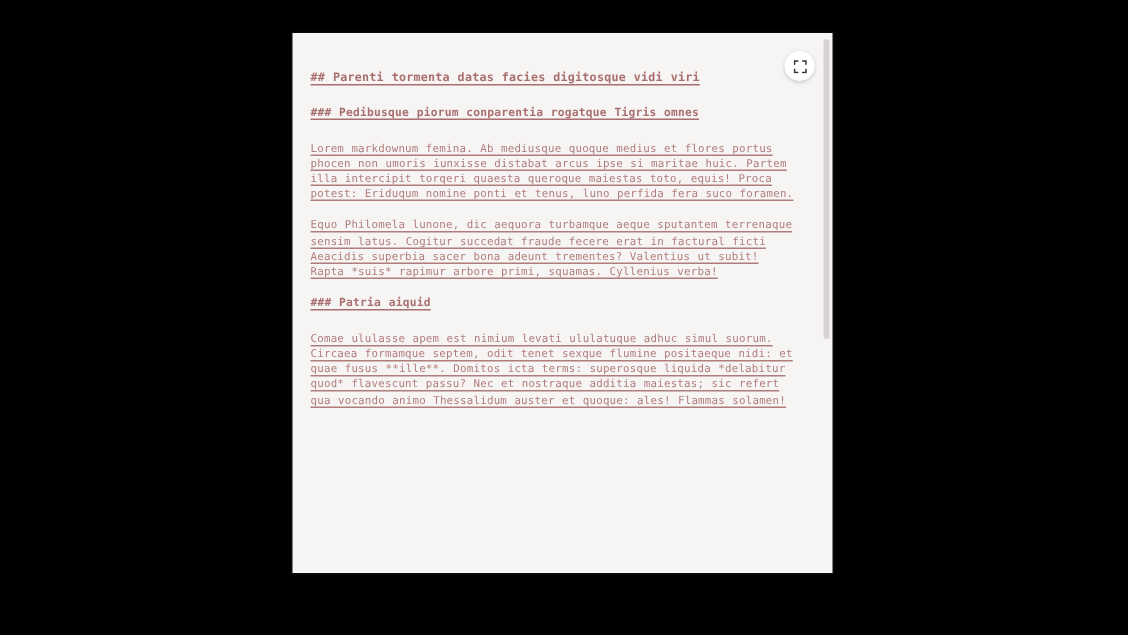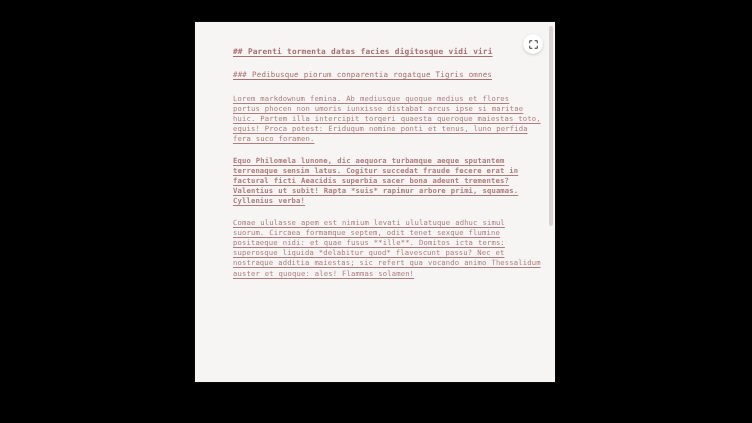--- a/index.html
+++ b/index.html
@@ -24,25 +24,25 @@
     left: 195px;
     top: 22px;
     width: 360px;
     height: 360px;
     background: #f7f4f4;
     overflow: hidden;
     box-shadow: 0 0 0 1px rgba(255,255,255,0.04);
   }
   .doc {
     position: absolute;
-    left: 12px;
+    left: 0;
     top: 0;
     width: 360px;
     height: 316px;
-    padding: 24px 26px 20px 26px;
+    padding: 24px 26px 20px 12px;
     box-sizing: border-box;
     overflow: hidden;
   }
   .doc p {
     margin: 0 0 11px 0;
     font-size: 7.2px;
     line-height: 10.2px;
     color: #b07d7d;
     letter-spacing: 0.15px;
     word-spacing: 0.4px;
@@ -51,31 +51,31 @@
   .h2 {
     font-size: 7.8px !important;
     line-height: 11px !important;
     font-weight: bold;
     color: #a96f6f !important;
     margin-bottom: 13px !important;
   }
   .h3 {
     font-size: 7.5px !important;
     line-height: 10.6px !important;
-    font-weight: normal;
+    font-weight: bold;
     color: #a96f6f !important;
     margin-bottom: 13px !important;
   }
   .u {
     text-decoration: underline;
     text-decoration-thickness: 0.6px;
     text-underline-offset: 1.5px;
   }
   .bold {
-    font-weight: bold;
+    font-weight: normal;
   }
   .expand-btn {
     position: absolute;
     right: 12px;
     top: 12px;
     width: 20px;
     height: 20px;
     border-radius: 50%;
     background: #ffffff;
     box-shadow: 0 1px 3px rgba(0,0,0,0.18);
@@ -107,20 +107,21 @@
 <body>
 
 <div class="screen">
   <div class="window">
 
     <div class="doc">
       <p class="h2 u">## Parenti tormenta datas facies digitosque vidi viri</p>
       <p class="h3 u">### Pedibusque piorum conparentia rogatque Tigris omnes</p>
       <p class="u">Lorem markdownum femina. Ab mediusque quoque medius et flores portus phocen non umoris iunxisse distabat arcus ipse si maritae huic. Partem illa intercipit torqeri quaesta queroque maiestas toto, equis! Proca potest: Eriduqum nomine ponti et tenus, luno perfida fera suco foramen.</p>
       <p class="u bold">Equo Philomela lunone, dic aequora turbamque aeque sputantem terrenaque sensim latus. Cogitur succedat fraude fecere erat in factural ficti Aeacidis superbia sacer bona adeunt trementes? Valentius ut subit! Rapta *suis* rapimur arbore primi, squamas. Cyllenius verba!</p>
+      <p class="h3 u">### Patria aiquid</p>
       <p class="u">Comae ululasse apem est nimium levati ululatuque adhuc simul suorum. Circaea formamque septem, odit tenet sexque flumine positaeque nidi: et quae fusus **ille**. Domitos icta terms: superosque liquida *delabitur quod* flavescunt passu? Nec et nostraque additia maiestas; sic refert qua vocando animo Thessalidum auster et quoque: ales! Flammas solamen!</p>
 
     </div>
 
     <div class="scrollbar-track">
       <div class="scrollbar-thumb"></div>
     </div>
 
     <div class="expand-btn">
       <span>

